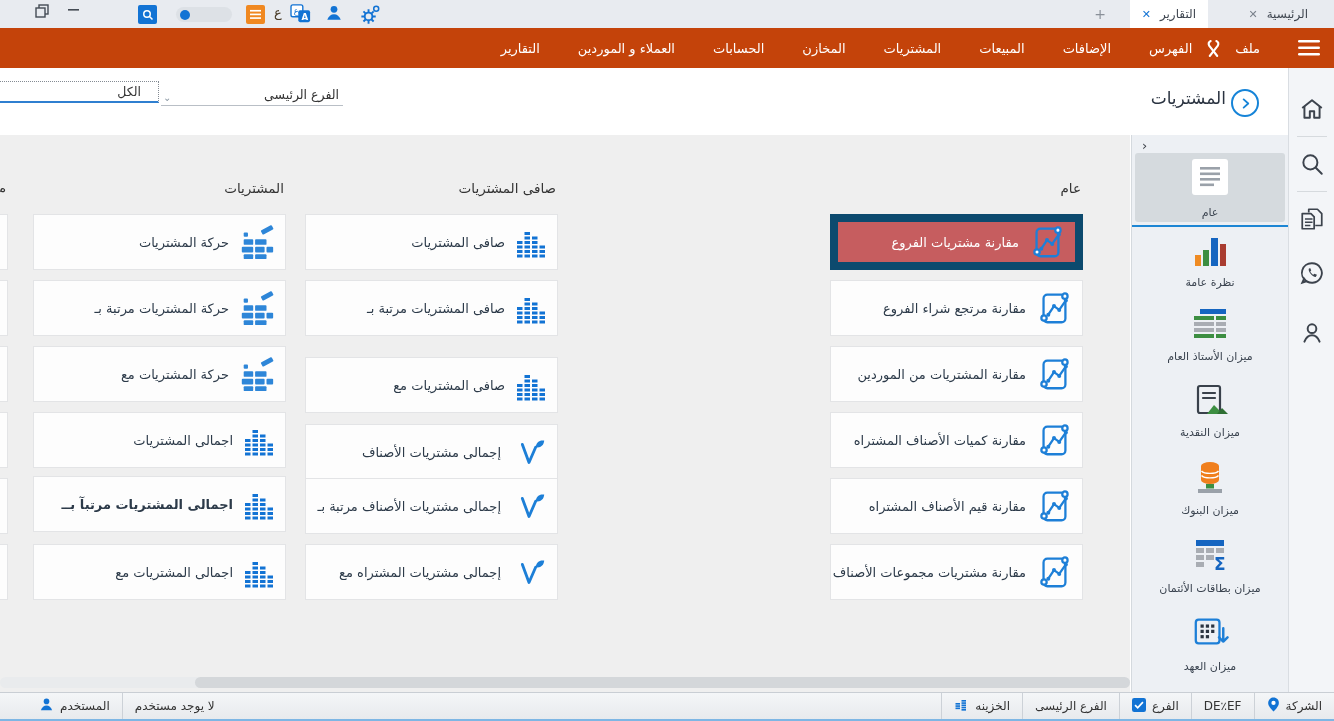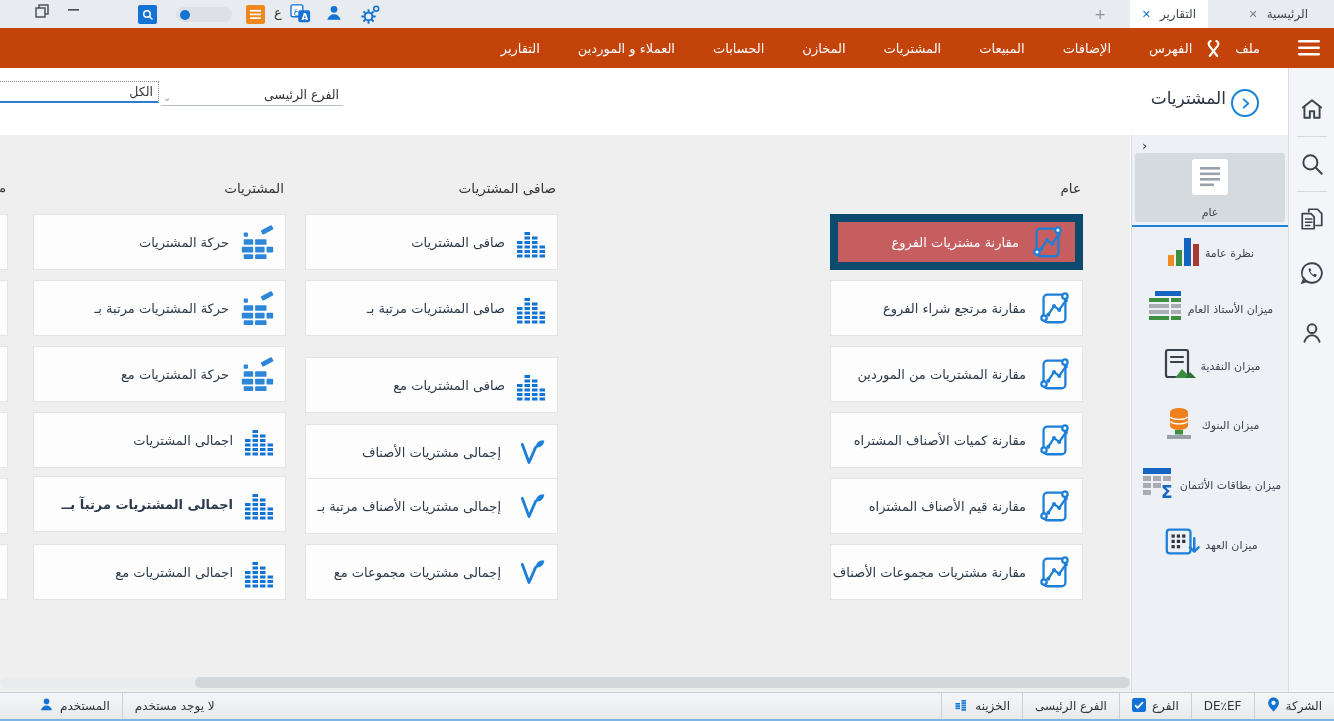--- a/index.html
+++ b/index.html
@@ -25,35 +25,35 @@
   
   .header{position:absolute;top:68px;left:0;width:1287px;height:67px;background:#fff;border-left:1px solid #fff}
   .page-title{position:absolute;top:20px;right:62px;font-size:17px;color:#2a3340;direction:rtl}
   .circle-btn{position:absolute;top:21px;right:29px;width:24px;height:24px;border:2px solid #1684d8;border-radius:50%;
               display:flex;align-items:center;justify-content:center}
   .combo-branch{position:absolute;left:160px;top:16px;width:182px;height:22px;border-bottom:1px solid #b9bfc6;
                 font-size:12.5px;color:#333;direction:rtl;display:flex;align-items:center;padding:0 4px;box-sizing:border-box}
   .combo-branch .chev{position:absolute;left:2px;bottom:2px;color:#8a97a3;font-size:10px}
   .combo-all{position:absolute;left:-2px;top:13px;width:160px;height:22px;border:1px dotted #848b93;
              border-bottom:2px solid #2f7fd0;font-size:12.5px;color:#333;direction:rtl;display:flex;
-             align-items:center;padding:0 5px;box-sizing:border-box;background:#fff}
+             align-items:center;padding:0 17px;box-sizing:border-box;background:#fff}
   
   .rail{position:absolute;top:68px;right:0;width:46px;bottom:29px;background:#f3f5f8;border-left:1px solid #d9dde2;
         display:flex;flex-direction:column;align-items:center;padding-top:28px;box-sizing:border-box}
   .rail .divider{width:30px;height:1px;background:#d6dade;margin:14px 0}
   .rail-ico{display:flex;align-items:center;justify-content:center}
   
   .sidebar{position:absolute;top:135px;right:46px;width:157px;bottom:29px;background:#edf0f4;
            border-left:1px solid #d4d9de;box-sizing:border-box}
   .side-expander{position:absolute;top:3px;left:10px;color:#3a3f47;font-size:13px}
   .side-selected{position:absolute;top:18px;left:3px;right:3px;height:69px;background:#d5dade;border-radius:3px;
                  display:flex;flex-direction:column;align-items:center;justify-content:center;gap:5px}
   .side-sep{position:absolute;top:90px;left:0;right:0;height:2px;background:#1d86d4}
   .side-items{position:absolute;top:100px;left:0;right:0;display:flex;flex-direction:column;align-items:center}
-  .side-item{display:flex;flex-direction:row;align-items:center;gap:5px;margin-bottom:20px}
+  .side-item{display:flex;flex-direction:column;align-items:center;gap:5px;margin-bottom:20px}
   .side-label{font-size:11px;color:#3b4450;direction:rtl;white-space:nowrap}
   
   .content{position:absolute;top:135px;left:0;width:1130px;bottom:29px;background:#efefef;overflow:hidden}
   .col{position:absolute;top:0;width:253px;height:100%}
   .col-header{position:absolute;top:45px;right:2px;font-size:13.5px;color:#333;direction:rtl;white-space:nowrap}
   .rbtn{position:absolute;width:253px;height:56px;background:#fdfdfd;border:1px solid #e3e4e6;box-sizing:border-box;
         display:flex;flex-direction:row;direction:rtl;align-items:center;gap:9px;padding:0 9px;cursor:default}
   .rbtn .lbl{font-size:13px;color:#2c3a49;white-space:nowrap}
   .rbtn.selected{background:#c65d5f;border:8px solid #0c4a6e}
   .rbtn.selected .lbl{color:#fff}
@@ -509,21 +509,21 @@
         </span>
         <span class="lbl">إجمالى مشتريات الأصناف مرتبة بـ</span>
       </div>
       <div class="rbtn" style="top: 409px; height: 56px;">
         <span style="display: flex;">
           <svg width="38" height="38" viewBox="0 0 40 40" fill="none" stroke="#1d7fd7" stroke-width="3" stroke-linecap="round" stroke-linejoin="round">
             <path d="M13 12l7 19 7-16"></path>
             <path d="M27 15c.5-5.5 4.5-8 9-7-.5 5.5-4 8-9 7z" fill="#1d7fd7" stroke="none"></path>
           </svg>
         </span>
-        <span class="lbl">إجمالى مشتريات مجموعات مع</span>
+        <span class="lbl">إجمالى مشتريات المشتراه مع</span>
       </div>
     </div>
     <div class="col" style="left: 33px;">
       <div class="col-header">المشتريات</div>
       <div class="rbtn" style="top: 79px; height: 56px;">
         <span style="display: flex;">
           <svg width="38" height="38" viewBox="0 0 40 40" fill="#2e86d8">
             <rect x="6" y="10" width="4.5" height="4.5" rx="1"></rect>
             <rect x="24" y="5" width="13" height="5" rx="1" transform="rotate(-28 30 7)"></rect>
             <rect x="6" y="17" width="10" height="6" rx="1"></rect>

